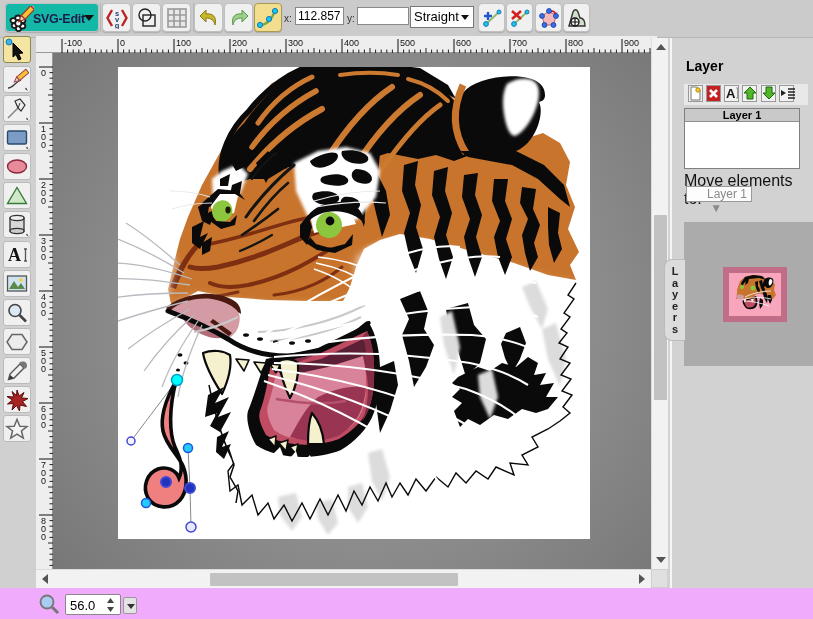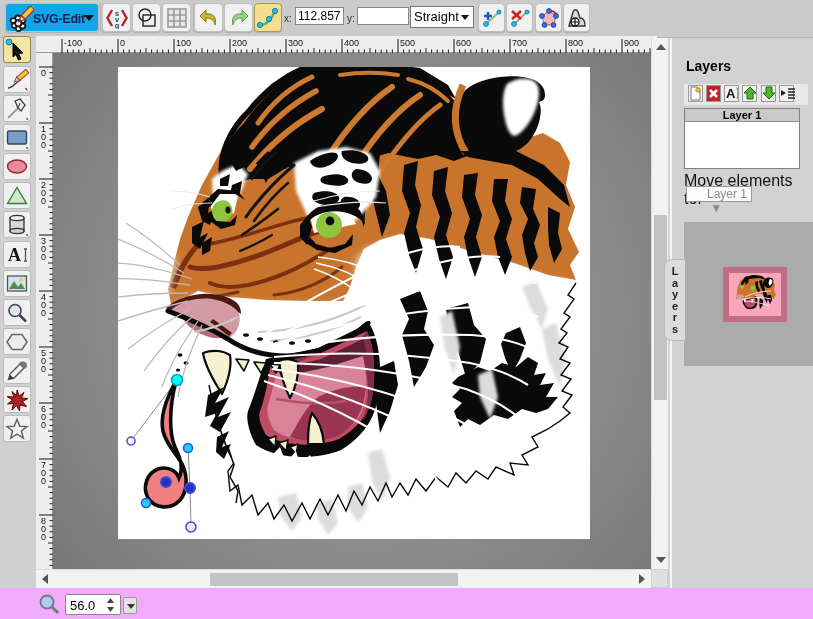--- a/index.html
+++ b/index.html
@@ -1,20 +1,20 @@
 <!DOCTYPE html>
 <html><head><meta charset="utf-8">
 <style>
 html,body{margin:0;padding:0;width:813px;height:619px;overflow:hidden;
   font-family:"Liberation Sans",sans-serif;background:#cecece;}
 *{box-sizing:border-box;}
 #toolbar{position:absolute;left:0;top:0;width:813px;height:38px;background:#cbcbcb;border-bottom:1px solid #b6b6b6;}
 .tbtn{position:absolute;top:3px;height:29px;background:#f0f0f0;border:1px solid #c0c0c0;border-radius:4px;box-shadow:0 1px 1px rgba(0,0,0,0.15);}
 .tbtn svg{position:absolute;left:50%;top:50%;transform:translate(-50%,-50%);}
-#logobtn{position:absolute;left:5px;top:3px;width:94px;height:29px;background:#0ea5e9;border:1px solid #c0c0c0;border-radius:4px;box-shadow:0 1px 1px rgba(0,0,0,0.15);}
+#logobtn{position:absolute;left:5px;top:3px;width:94px;height:29px;background:#14b8a6;border:1px solid #c0c0c0;border-radius:4px;box-shadow:0 1px 1px rgba(0,0,0,0.15);}
 #logobtn .txt{position:absolute;left:27px;top:8px;font-size:12.5px;font-weight:bold;color:#1c1c4e;letter-spacing:-0.3px;}
 #logobtn .arr{position:absolute;right:4px;top:11px;width:0;height:0;border-left:5px solid transparent;border-right:5px solid transparent;border-top:6px solid #111;}
 .tlab{position:absolute;top:13px;font-size:10px;color:#333;}
 .tinput{position:absolute;top:7px;height:18px;border:1px solid #888;background:#fff;font-size:12px;font-family:"Liberation Sans",sans-serif;padding:1px 2px;color:#000;}
 #selstraight{position:absolute;left:410px;top:6px;width:64px;height:22px;background:#fff;border:1px solid #777;font-size:13px;color:#000;padding:2px 3px;}
 #selstraight .arr{position:absolute;right:4px;top:8px;width:0;height:0;border-left:4px solid transparent;border-right:4px solid transparent;border-top:5px solid #111;}
 #leftbar{position:absolute;left:0;top:38px;width:36px;height:550px;background:#d0d0d0;}
 .sbtn{position:absolute;left:3px;width:28px;height:27px;background:#f0f0f0;border:1px solid #bbb;border-radius:3px;}
 .sbtn svg{position:absolute;left:50%;top:50%;transform:translate(-50%,-50%);}
 .sbtn.sel{background:#f4e6a2;border-color:#8a8a4a;}
@@ -773,21 +773,21 @@
       <path d="M15 14 L21 20" stroke="#777" stroke-width="3"></path>
     </svg>
   <div id="zoominput">56.0<svg width="9" height="14" viewBox="0 0 9 14" style="position:absolute;right:5px;top:3px">
         <path d="M4.5 0 L8 5 L1 5 Z" fill="#444"></path>
         <path d="M4.5 14 L8 9 L1 9 Z" fill="#444"></path>
       </svg></div>
   <div id="zoomdrop"></div>
 </div>
 <div id="rightpanel"></div>
 <div id="splitline"></div>
-<div id="layershead">Layers</div>
+<div id="layershead">Layer</div>
 <div id="lbrow">
     <div class="lbtn" style="left:4px;background:#f2f2f2"><svg width="13" height="15" viewBox="0 0 13 15">
         <path d="M2 1 H8 L11 4 V14 H2 Z" fill="#fff" stroke="#777"></path>
         <circle cx="9" cy="4" r="2.2" fill="#f2c531" stroke="#b99010"></circle>
       </svg></div>
     <div class="lbtn" style="left:22px;background:#c42222"><svg width="13" height="13" viewBox="0 0 13 13">
         <path d="M3 3 L10 10 M10 3 L3 10" stroke="#fff" stroke-width="2.6"></path>
       </svg></div>
     <div class="lbtn" style="left:40px;background:#f2f2f2"><svg width="15" height="14" viewBox="0 0 15 14">
         <text x="1" y="12" font-size="13" font-weight="bold" fill="#111" font-family="Liberation Sans">A</text>

